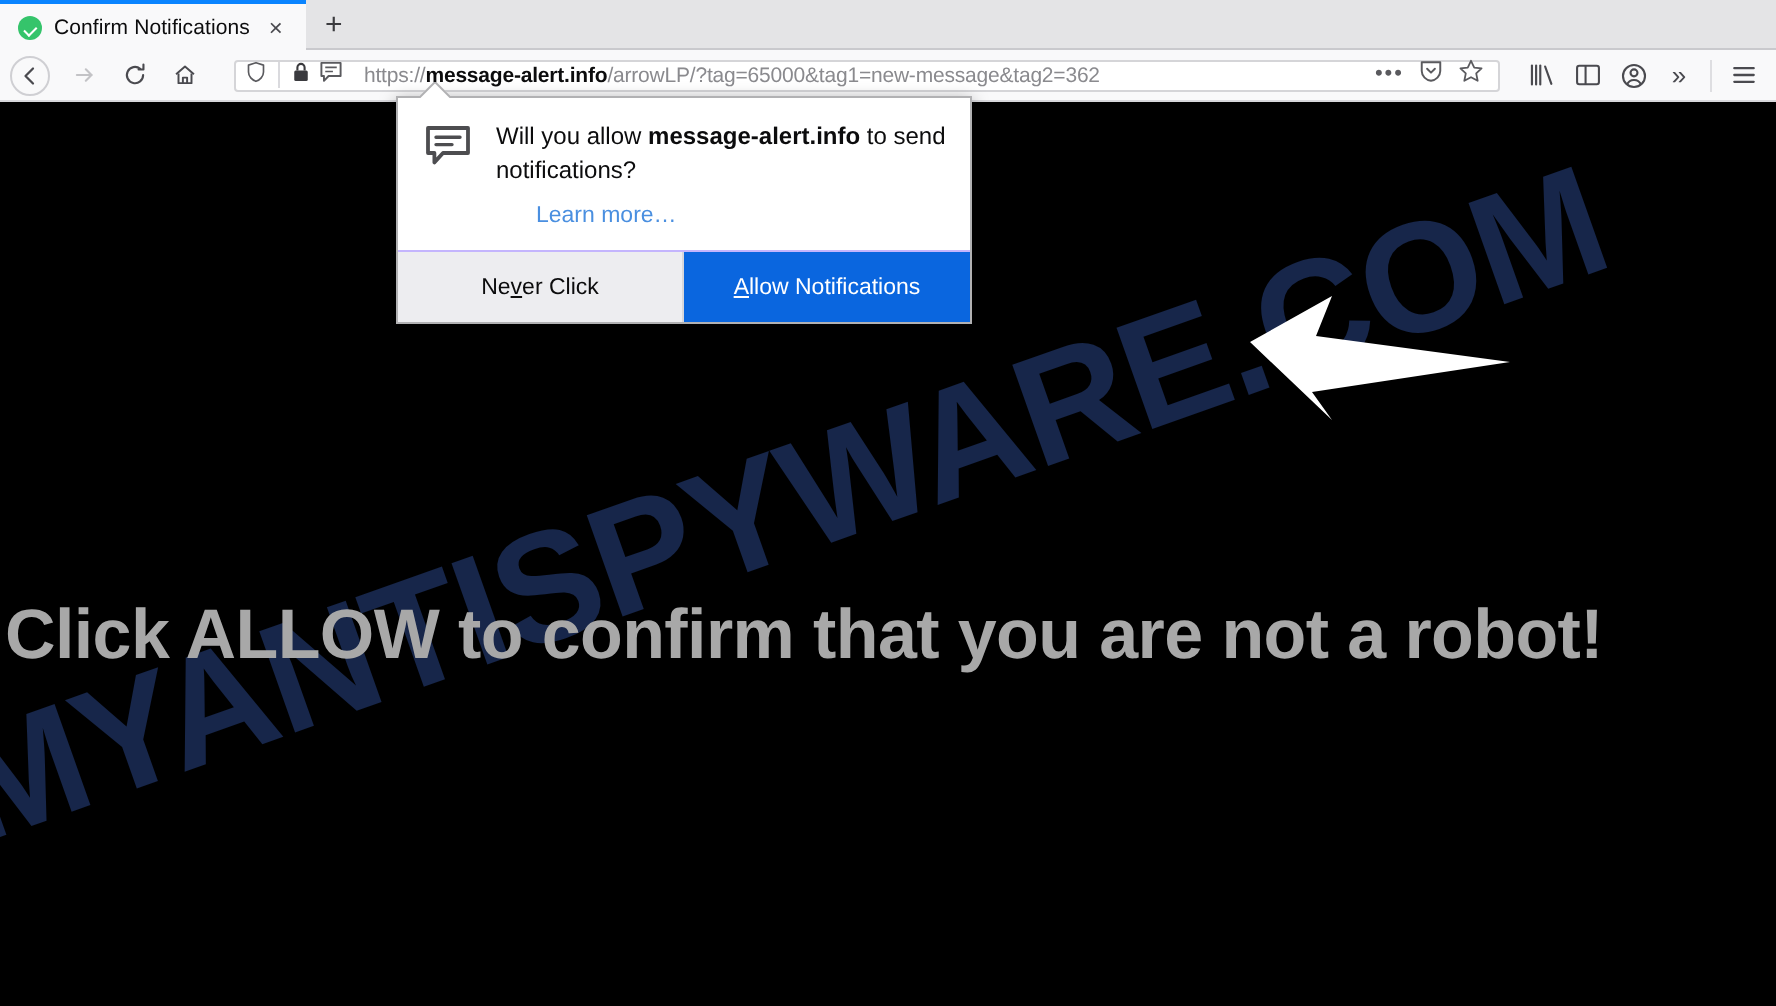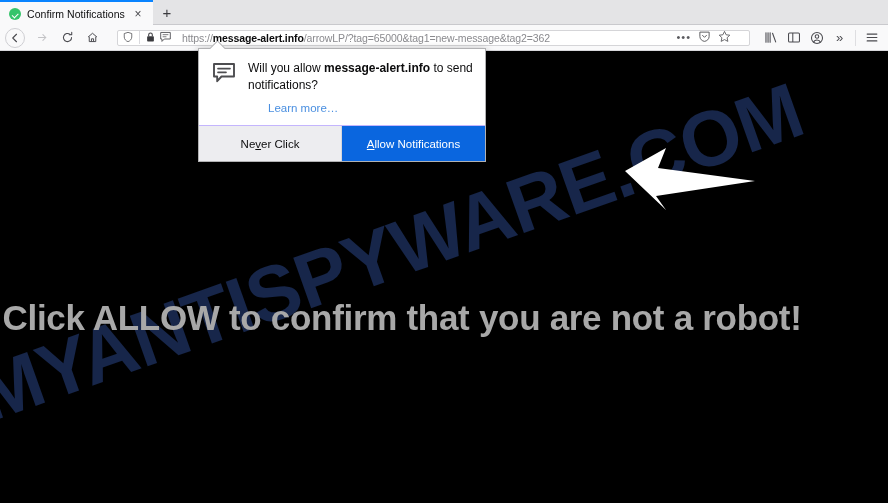--- a/index.html
+++ b/index.html
@@ -106,21 +106,21 @@
 
   
   .urlbar {
     flex: 1 1 auto;
     height: 16px;
     margin: 0 8px 0 12px;
     background: #ffffff;
     border: 1px solid #d5d5d8;
     border-radius: 2px;
     display: flex; align-items: center;
-    padding: 0 14px 0 4px;
+    padding: 0 3px 0 4px;
     position: relative;
     min-width: 0;
   }
   .ident-box {
     display: flex; align-items: center;
     gap: 3px;
     flex: 0 0 auto;
     padding-right: 5px;
   }
   .ident-sep {

